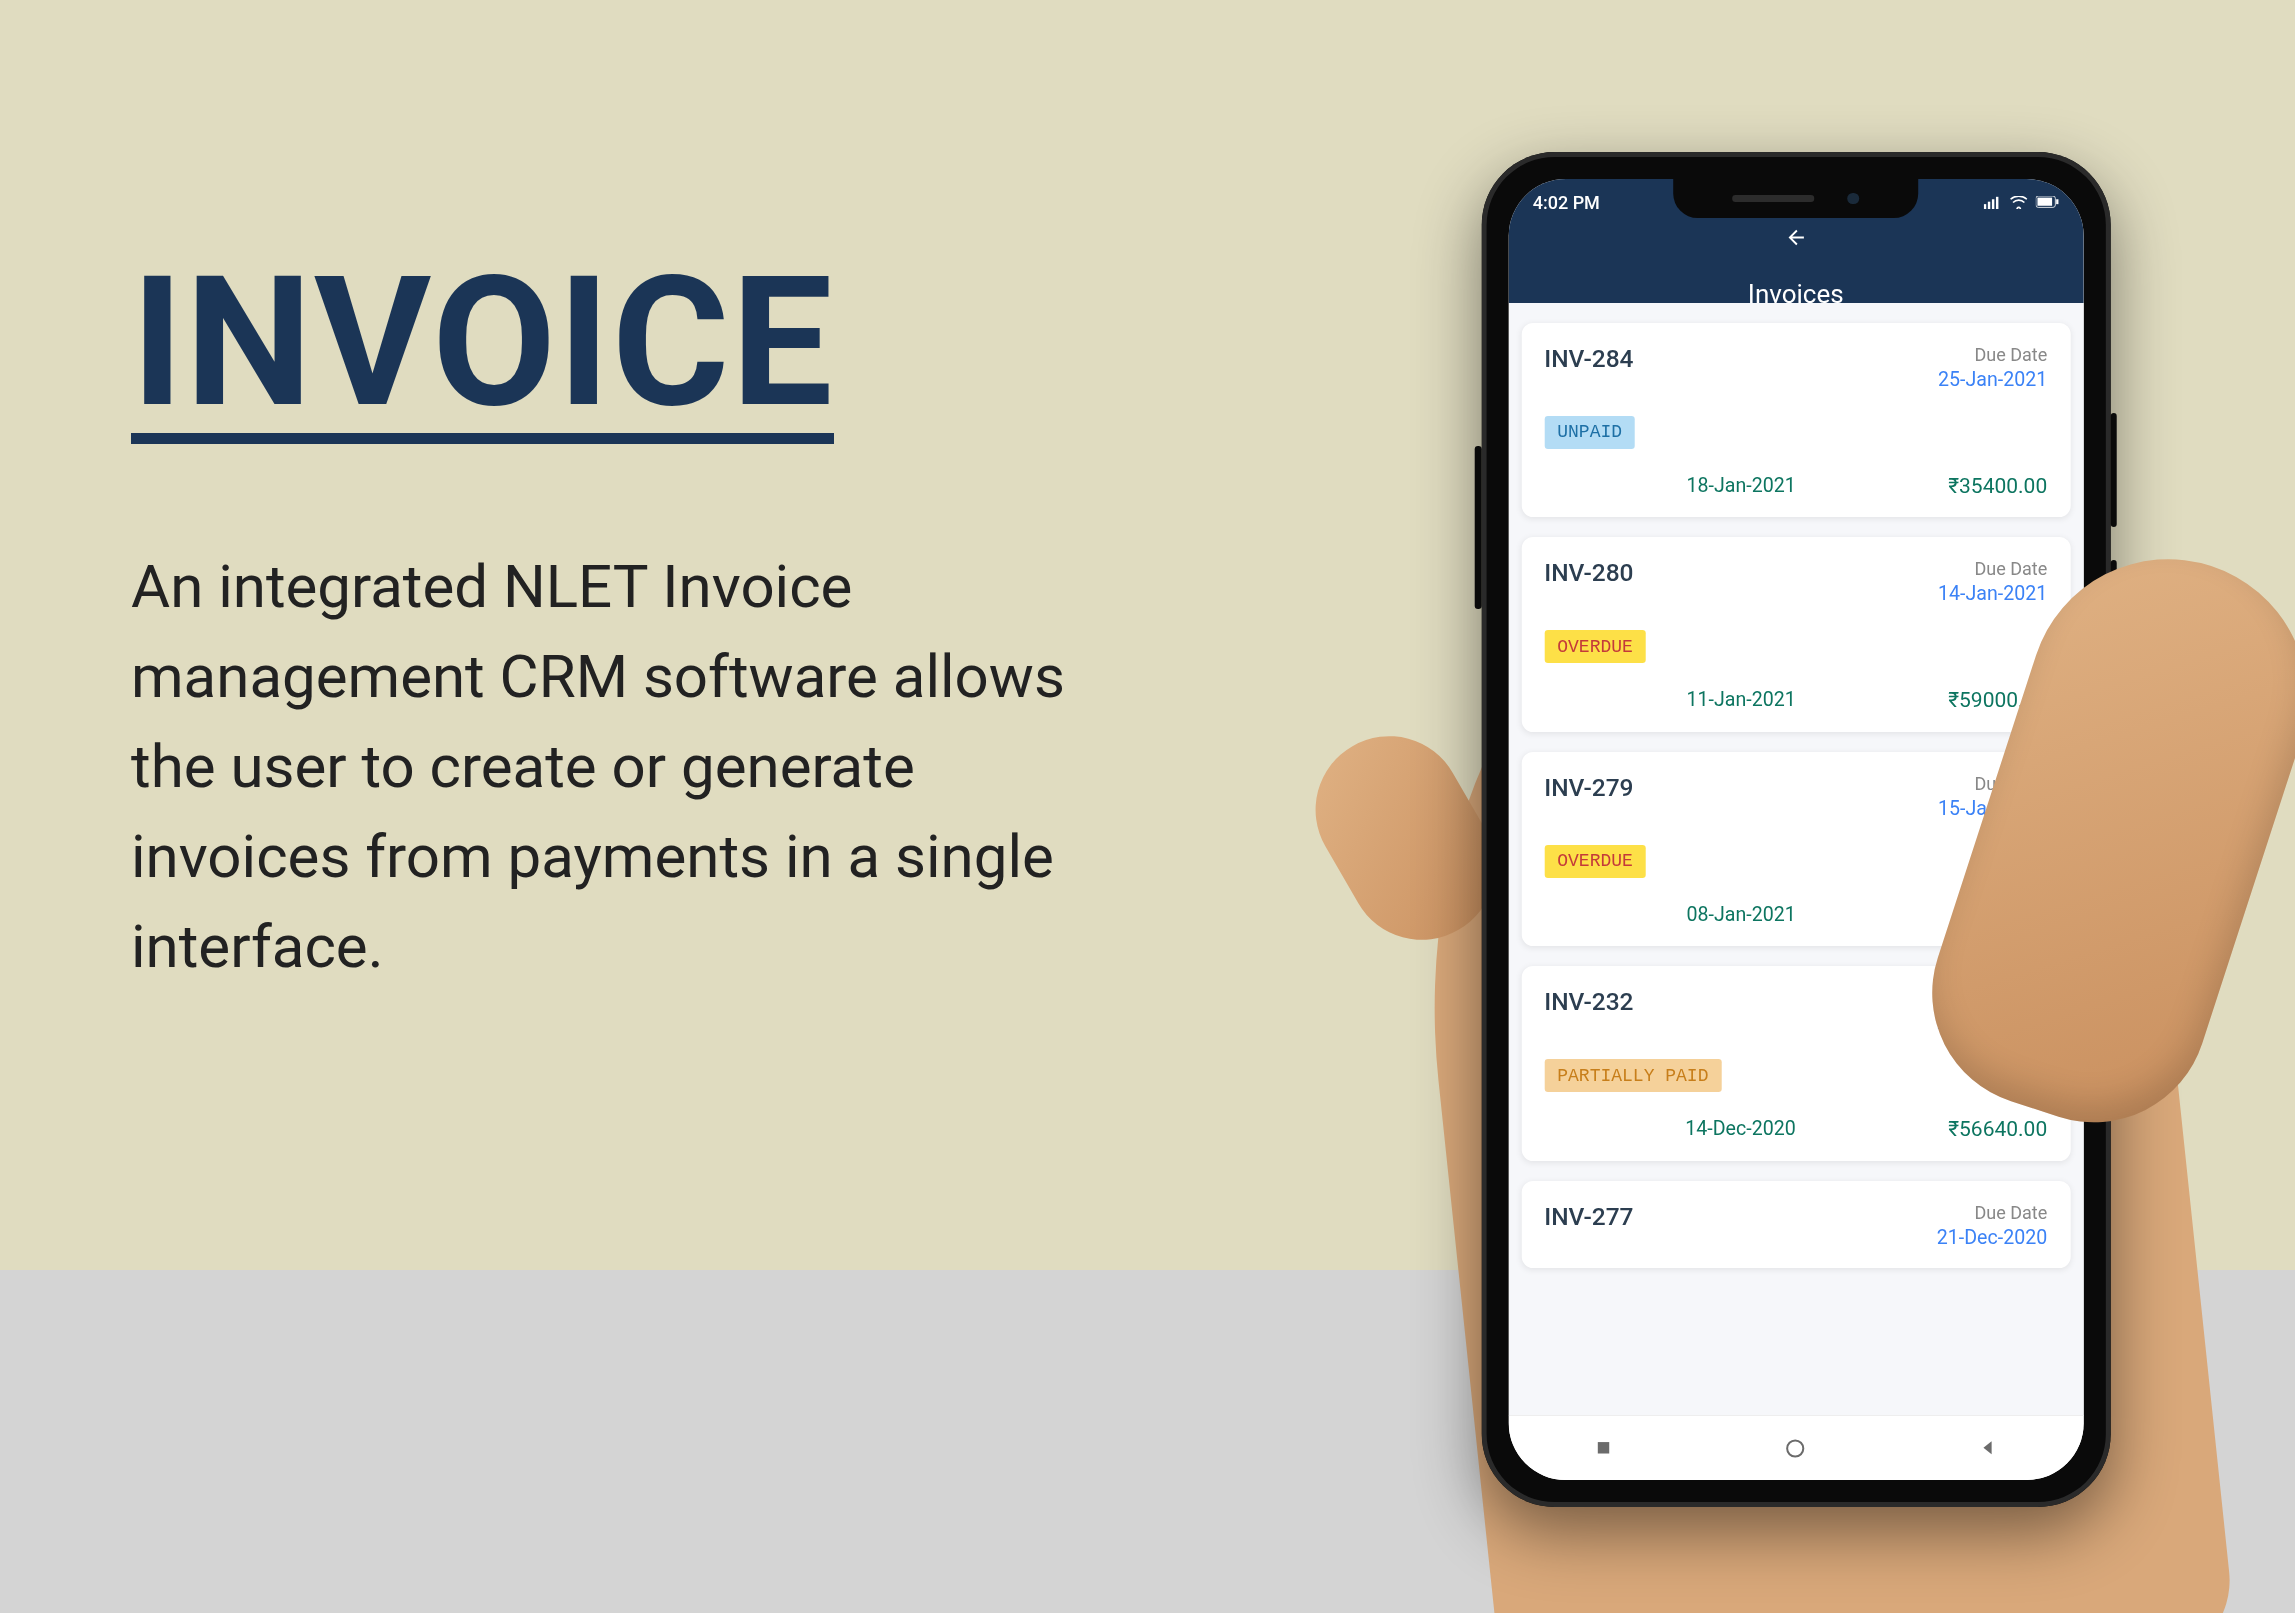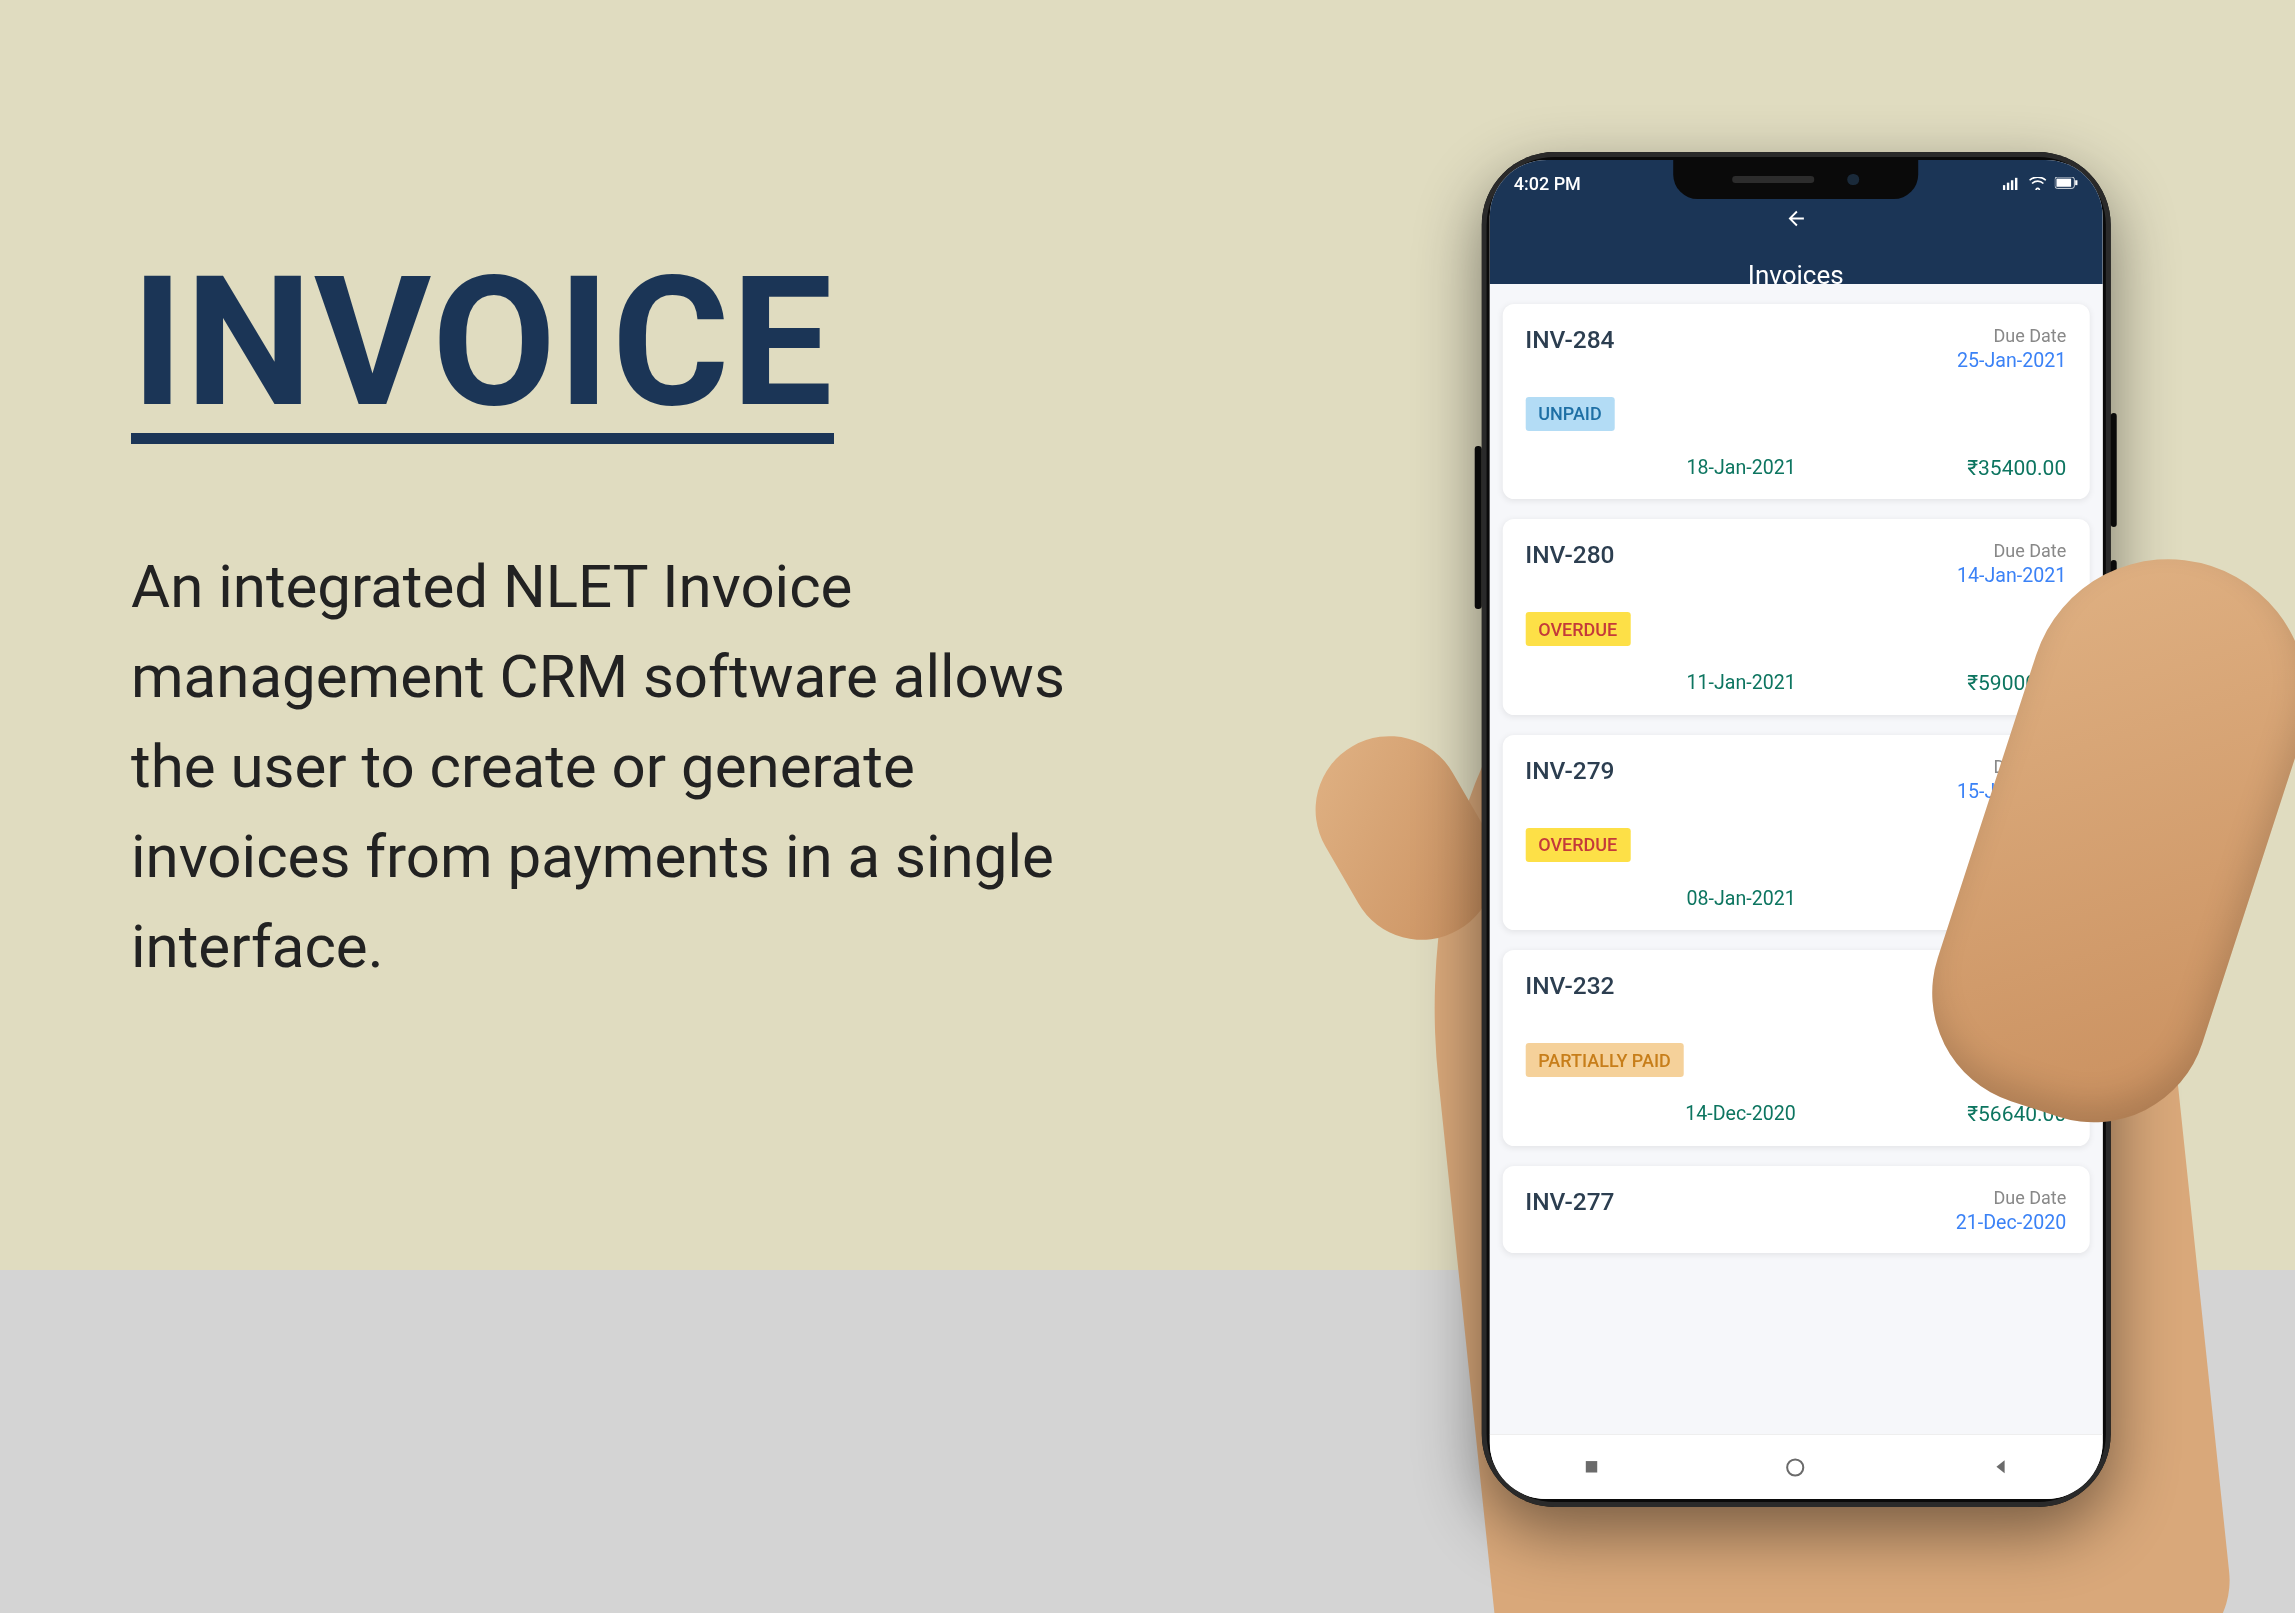--- a/index.html
+++ b/index.html
@@ -90,21 +90,21 @@
   .phone {
     position: absolute;
     left: 50%;
     top: 90px;
     transform: translateX(-32%);
     width: 629px;
     height: 1355px;
     background: #0a0a0a;
     border-radius: 73px;
     box-shadow: 0 24.5px 65px rgba(0,0,0,0.45), inset 0 0 0 4.9px #2a2a2a;
-    padding: 8px;
+    padding: 27px;
   }
   .phone-btn-right1 { position:absolute; right:-6.5px; top:261px; width:6.5px; height:114px; background:#0a0a0a; border-radius:3.3px; }
   .phone-btn-right2 { position:absolute; right:-6.5px; top:408px; width:6.5px; height:180px; background:#0a0a0a; border-radius:3.3px; }
   .phone-btn-left   { position:absolute; left:-6.5px;  top:294px; width:6.5px; height:163px; background:#0a0a0a; border-radius:3.3px; }
   .screen {
     width: 100%;
     height: 100%;
     background: #ffffff;
     border-radius: 57px;
     overflow: hidden;
@@ -179,20 +179,21 @@
   .card .due-block { text-align: right; }
   .card .due-label { font-size: 18px; color: #888; }
   .card .due-date  { font-size: 19.6px; color: #3b82f6; margin-top:3.3px; }
   .card .badge-row { grid-column: 1 / -1; }
   .badge {
     display: inline-block;
     padding: 6.5px 13px;
     font-size: 18px;
     font-weight: 500;
     border-radius: 3.3px;
+    font-family: Liberation Mono, monospace;
   }
   .badge.unpaid   { background:#b3dcf5; color:#1d6fa5; }
   .badge.overdue  { background:#fde047; color:#c43a3a; }
   .badge.partial  { background:#f5d19a; color:#c77e1a; }
   .card .created  { font-size: 19.6px; color: #0d7560; text-align: center; }
   .card .amount   { font-size: 21px; color: #0d7560; text-align:right; }
   .nav-bar {
     height: 65px;
     background: #fff;
     display:flex;

